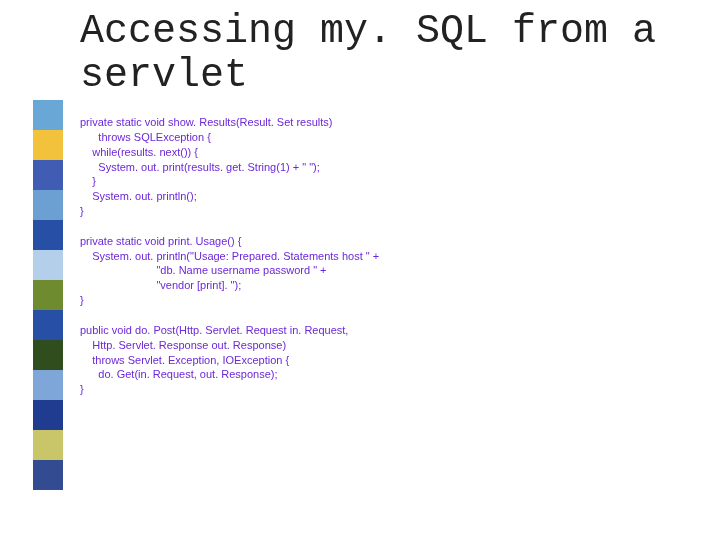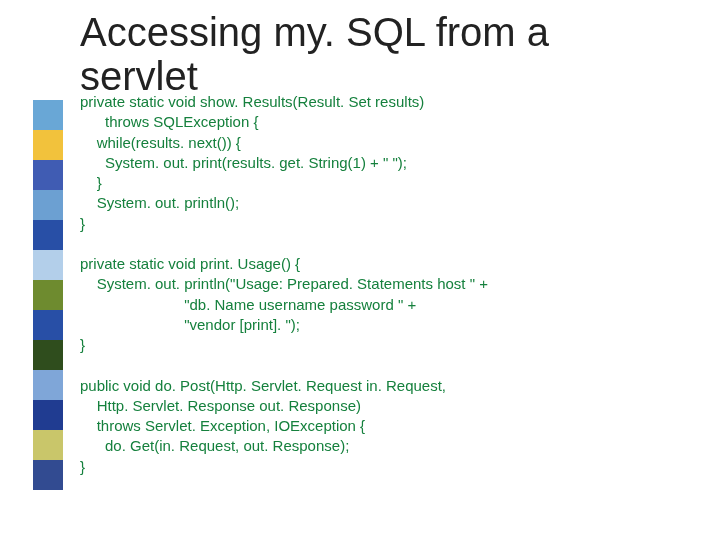--- a/index.html
+++ b/index.html
@@ -33,30 +33,30 @@
   }
   .title {
     position: absolute;
     left: 80px;
     top: 10px;
     width: 580px;
     font-size: 40px;
     font-weight: 400;
     color: #222;
     line-height: 1.1;
-    font-family: Liberation Sans, sans-serif;
+    font-family: Liberation Mono, monospace;
     letter-spacing: 0px;
   }
   .code {
     position: absolute;
     left: 80px;
-    top: 92px;
+    top: 115px;
     width: 560px;
-    font-size: 15px;
-    color: #15803d;
+    font-size: 11px;
+    color: #6d28d9;
     line-height: 1.35;
     font-family: "Century Gothic", Arial, sans-serif;
     white-space: pre;
   }
 </style>
 </head>
 <body>
 
 <div class="slide">
 

